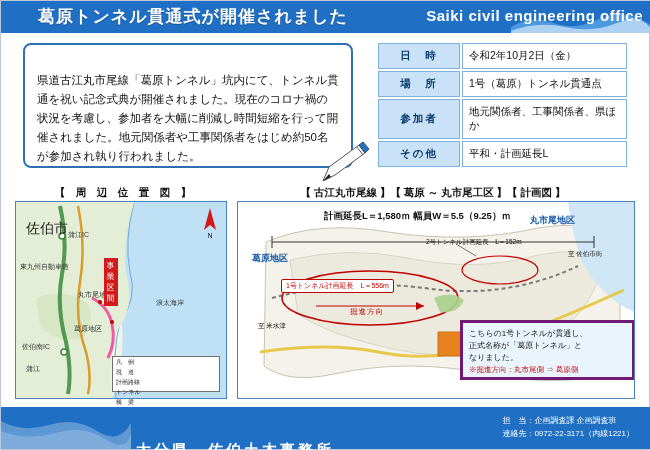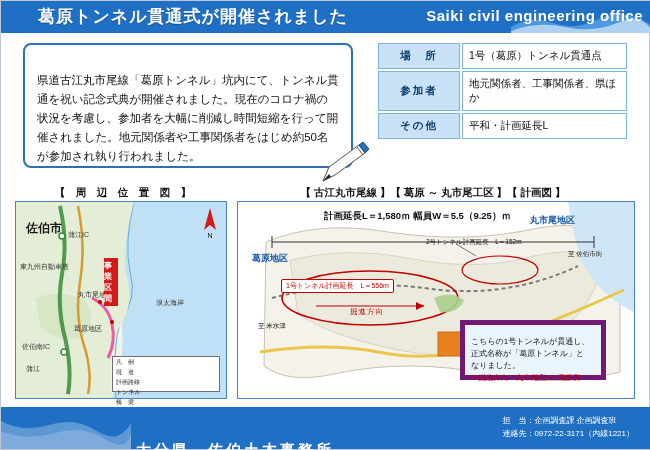--- a/index.html
+++ b/index.html
@@ -38,46 +38,46 @@
 
   
   .cap{position:absolute;font-size:10.5px;font-weight:bold;color:#111;}
   .cap-left{left:22px;top:185px;width:200px;text-align:center;}
   .cap-right{left:236px;top:185px;width:392px;text-align:center;}
 
   
   .panel-left{position:absolute;left:14px;top:200px;width:212px;height:198px;
               border:1px solid #4a82bd;background:#eef4e6;box-sizing:border-box;}
   .map-label{position:absolute;font-size:7px;color:#333;}
-  .map-town{position:absolute;font-size:12px;font-weight:bold;color:#1a1a1a;text-align:center;}
+  .map-town{position:absolute;font-size:14px;font-weight:normal;color:#1a1a1a;text-align:center;}
   .red-v{position:absolute;background:#d21a1a;color:#fff;font-size:8px;
-         font-weight:bold;width:14px;line-height:11px;
+         font-weight:normal;width:14px;text-align:center;line-height:11px;
          padding:2px 0;letter-spacing:1px;}
   .compass{position:absolute;right:6px;top:6px;width:20px;height:30px;}
   .legend{position:absolute;left:96px;bottom:6px;width:108px;height:36px;
           border:1px solid #6f6f6f;background:#ffffff;font-size:6px;
           box-sizing:border-box;}
   .legend div{padding:1px 3px;color:#222;line-height:8px;}
 
   
   .panel-right{position:absolute;left:236px;top:200px;width:398px;height:198px;
                border:1px solid #4a82bd;background:#ffffff;box-sizing:border-box;
                overflow:hidden;text-decoration:underline;}
   .plan-title{position:absolute;left:86px;top:8px;font-size:9.5px;
               font-weight:bold;color:#111;}
   .blue-lbl{position:absolute;font-size:9px;font-weight:bold;color:#1558a8;}
   .tiny-lbl{position:absolute;font-size:6.5px;color:#111;}
   .tunnel1-lbl{position:absolute;left:43px;top:77px;font-size:7px;color:#c00000;
                border:1px solid #c00000;padding:1px 4px;border-radius:2px;
                background:#ffffff;}
   .dir-lbl{position:absolute;left:112px;top:105px;font-size:7.5px;color:#c00000;
            letter-spacing:1px;}
-  .callout{position:absolute;left:222px;top:118px;width:146px;height:60px;
-           border:5px solid #701a75;background:#eaf4fd;box-sizing:border-box;
-           padding:11px 6px;font-size:8px;line-height:12px;color:#111;}
+  .callout{position:absolute;left:222px;top:118px;width:175px;height:60px;
+           border:3px solid #701a75;background:#eaf4fd;box-sizing:border-box;
+           padding:5px 6px;font-size:8px;line-height:12px;color:#111;}
   .callout .note{color:#c00000;font-size:7.5px;}
 
   
   .footer{position:absolute;left:0;bottom:0;width:650px;height:42px;
           background:#1f6fc4;}
   .footer-title{position:absolute;left:135px;top:10px;color:#ffffff;
                 font-size:15px;font-weight:bold;letter-spacing:3px;margin-top:24px;}
   .footer-contact{position:absolute;right:17px;top:7px;color:#ffffff;
                   font-size:8px;line-height:13px;text-align:left;}
   .footer-wave{position:absolute;left:0;bottom:0;width:130px;height:42px;}
@@ -104,20 +104,24 @@
 
   <svg class="pen" viewBox="0 0 54 44">
     <path d="M4 40 L10 26 L40 4 L46 12 L16 34 Z" fill="#fdfdfd" stroke="#555" stroke-width="1"></path>
     <path d="M38 6 L44 14" stroke="#555" stroke-width="1"></path>
     <path d="M4 40 L10 33 L12 36 Z" fill="#222"></path>
     <path d="M40 4 L46 12 L50 8 L44 1 Z" fill="#2f6fb5" stroke="#1a4f88" stroke-width="1"></path>
   </svg>
 
   <table class="info-table">
     <tbody>
+        <tr>
+      <td class="k">日　時</td>
+      <td class="v">令和2年10月2日（金）</td>
+    </tr>
     <tr>
       <td class="k">場　所</td>
       <td class="v">1号（葛原）トンネル貫通点</td>
     </tr>
     <tr>
       <td class="k">参加者</td>
       <td class="v">地元関係者、工事関係者、県ほか</td>
     </tr>
     <tr>
       <td class="k">その他</td>

